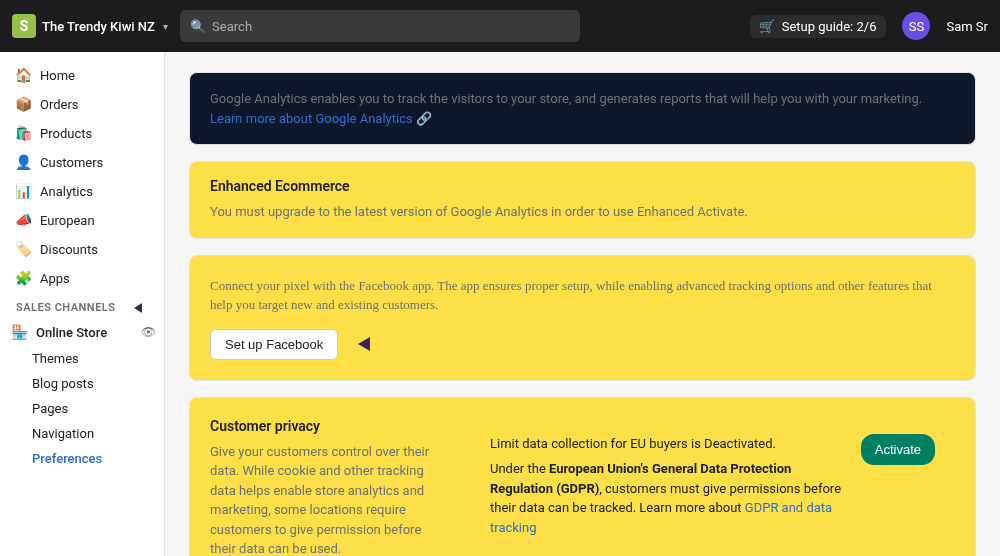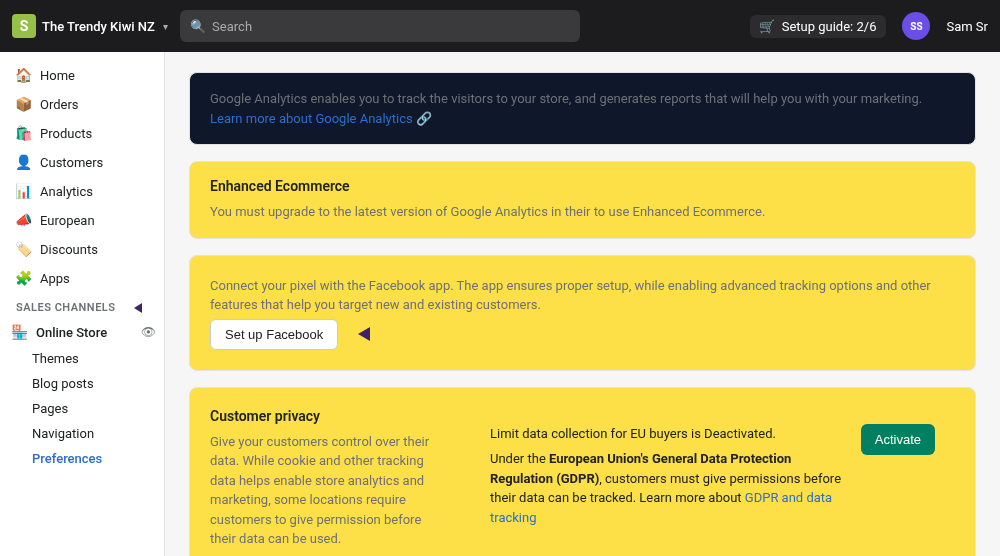--- a/index.html
+++ b/index.html
@@ -70,22 +70,22 @@
     }
     .avatar {
       width: 28px;
       height: 28px;
       border-radius: 50%;
       background: #6b4ee6;
       display: flex;
       align-items: center;
       justify-content: center;
       color: white;
-      font-size: 10px;
-      font-weight: 700;
+      font-size: 13px;
+      font-weight: 400;
     }
 
     
     .main-layout {
       display: flex;
       flex: 1;
       overflow: hidden;
     }
 
     
@@ -232,21 +232,21 @@
       justify-content: space-between;
       gap: 16px;
     }
     .gdpr-row:last-child { border-bottom: none; }
     .gdpr-text { flex: 1; font-size: 13px; color: #202223; line-height: 1.5; }
     .gdpr-text a { color: #2c6ecb; text-decoration: none; }
     .gdpr-title { font-size: 13px; color: #202223; margin-bottom: 6px; }
     .green-btn {
       background: #008060;
       border: none;
-      border-radius: 6px;
+      border-radius: 13px;
       padding: 8px 14px;
       font-size: 13px;
       cursor: pointer;
       color: #fff;
       font-weight: 500;
       white-space: nowrap;
       flex-shrink: 0;
     }
 
     .top-partial {
@@ -358,28 +358,28 @@
   <main class="content">
 
     <div class="top-partial">
       <span>Google Analytics enables you to track the visitors to your store, and generates reports that will help you with your marketing.</span>
       <a href="#">Learn more about Google Analytics</a> 🔗
     </div>
 
     <div class="section-card">
       <div style="padding: 16px 20px;">
         <div class="section-title">Enhanced Ecommerce</div>
-        <div class="section-desc">You must upgrade to the latest version of Google Analytics in their to use Enhanced Ecommerce.</div>
+        <div class="section-desc">You must upgrade to the latest version of Google Analytics in order to use Enhanced Activate.</div>
       </div>
     </div>
 
     <div class="section-card">
       <div class="section-row">
         <div class="section-right">
-          <div class="section-desc" style="margin-bottom: 4px;">Connect your pixel with the Facebook app. The app ensures proper setup, while enabling advanced tracking options and other features that help you target new and existing customers.</div>
+          <div class="section-desc" style="margin-bottom: 14px; font-family: Liberation Serif, serif;">Connect your pixel with the Facebook app. The app ensures proper setup, while enabling advanced tracking options and other features that help you target new and existing customers.</div>
           <div class="btn-arrow-container">
             <button class="btn-outline">Set up Facebook</button>
             <span class="arrow-indicator"></span>
           </div>
         </div>
       </div>
     </div>
 
     <div class="section-card">
       <div class="section-row">

